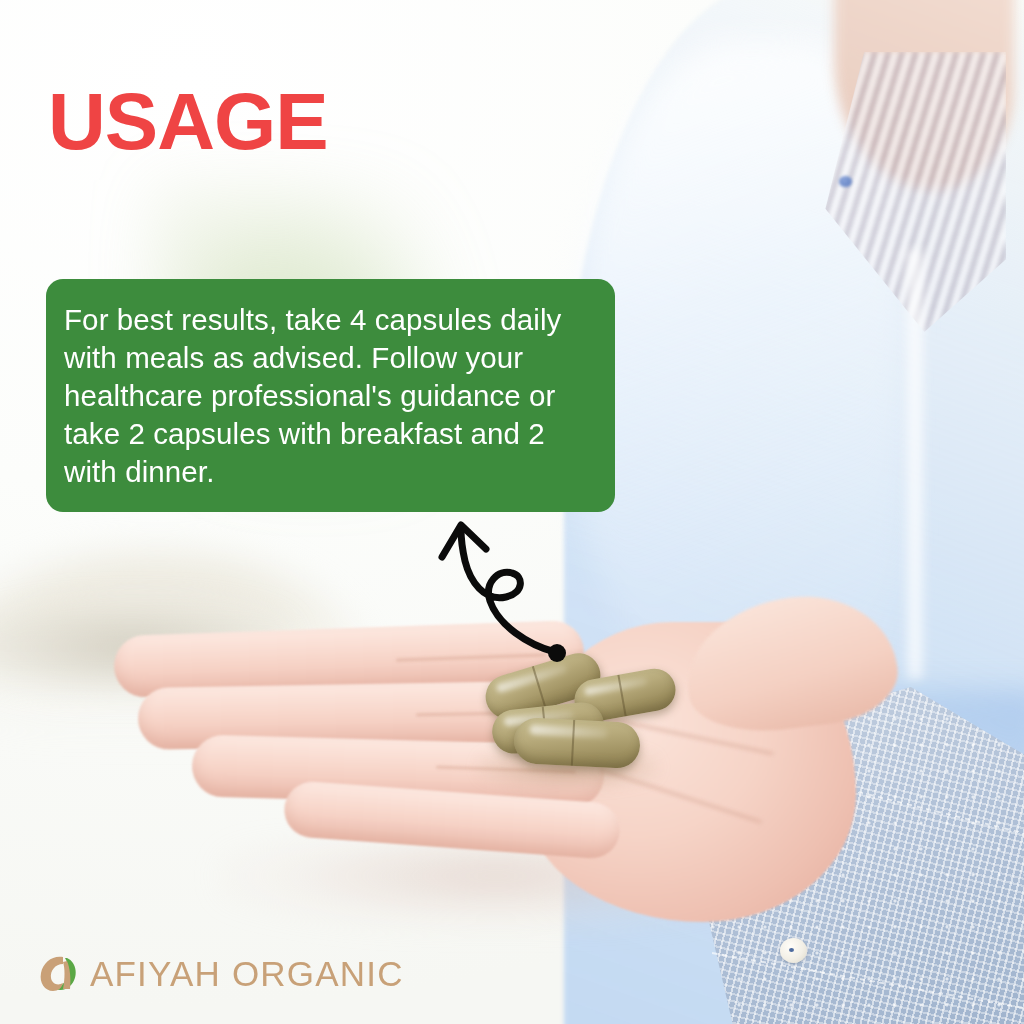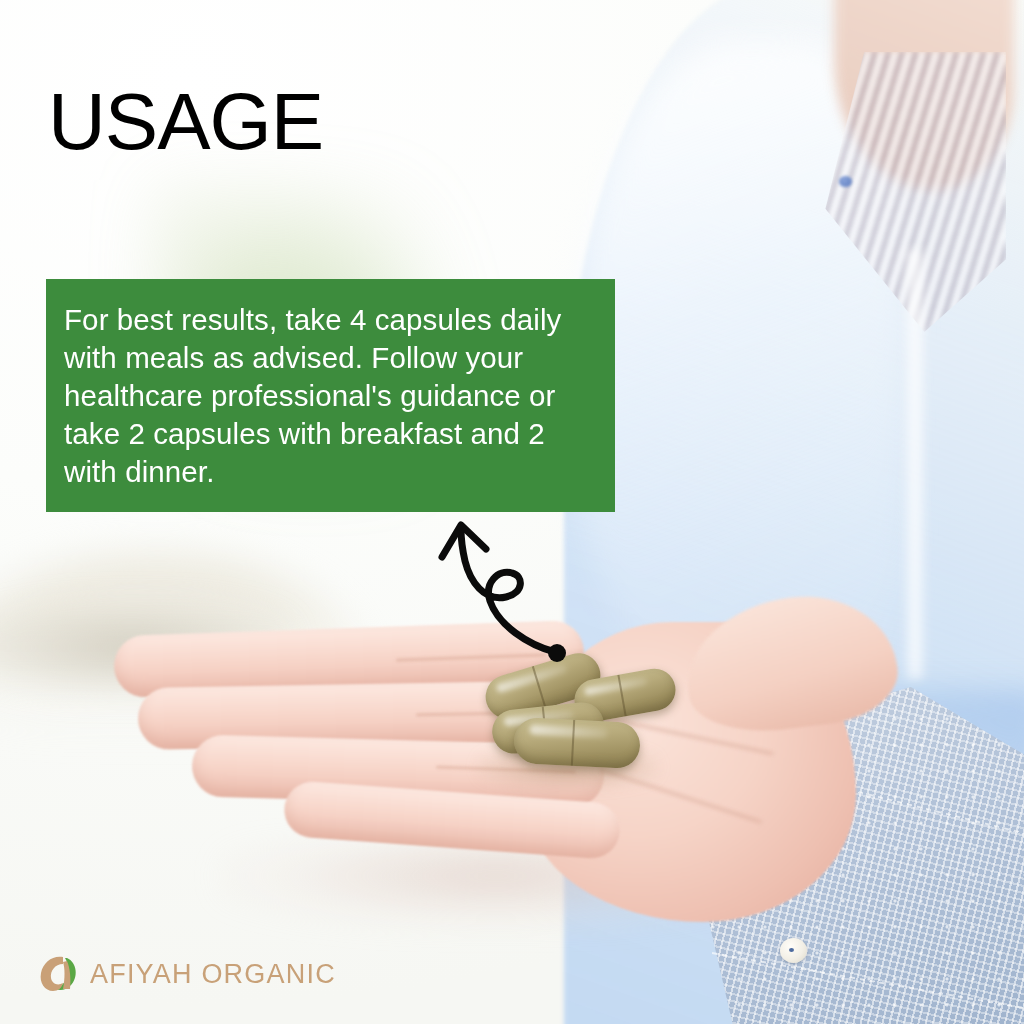--- a/index.html
+++ b/index.html
@@ -230,55 +230,55 @@
   
   .arrow{position:absolute;left:428px;top:505px;width:180px;height:170px;}
 
   
   .headline{
     position:absolute;left:48px;top:84px;width:700px;
     line-height:.96;
   }
   .hl-usage{
     display:block;
-    font-size:80px;font-weight:normal;letter-spacing:-1px;
-    color:#000000;
+    font-size:80px;font-weight:bold;letter-spacing:-1px;
+    color:#ef4444;
     margin:0 0 20px 0;
   }
   .hl-directions{
     display:block;
     font-size:70px;font-weight:bold;letter-spacing:-0.5px;
     color:#0d0d0d;
     margin:0;
   }
   .green-box{
     position:absolute;left:46px;top:279px;width:569px;height:233px;
     background:#3d8c3d;
-    border-radius:0;
+    border-radius:17px;
     box-sizing:border-box;
     padding:22px 24px 18px 18px;
   }
   .gb-text{
     margin:0;
     color:#ffffff;
     font-size:29.5px;
     line-height:38px;
     font-weight:400;
     letter-spacing:.1px;
     white-space:pre-line;
   }
 
   
   .logo{
     position:absolute;left:32px;top:948px;
     display:flex;align-items:center;gap:6px;
   }
   .logo-mark{width:52px;height:52px;display:block;}
   .logo-text{
-    font-size:27px;
+    font-size:35px;
     letter-spacing:1.2px;
     color:#c8a178;
     font-weight:400;
     white-space:nowrap;
   }
 </style>
 </head>
 <body>
 
 <div class="canvas">

